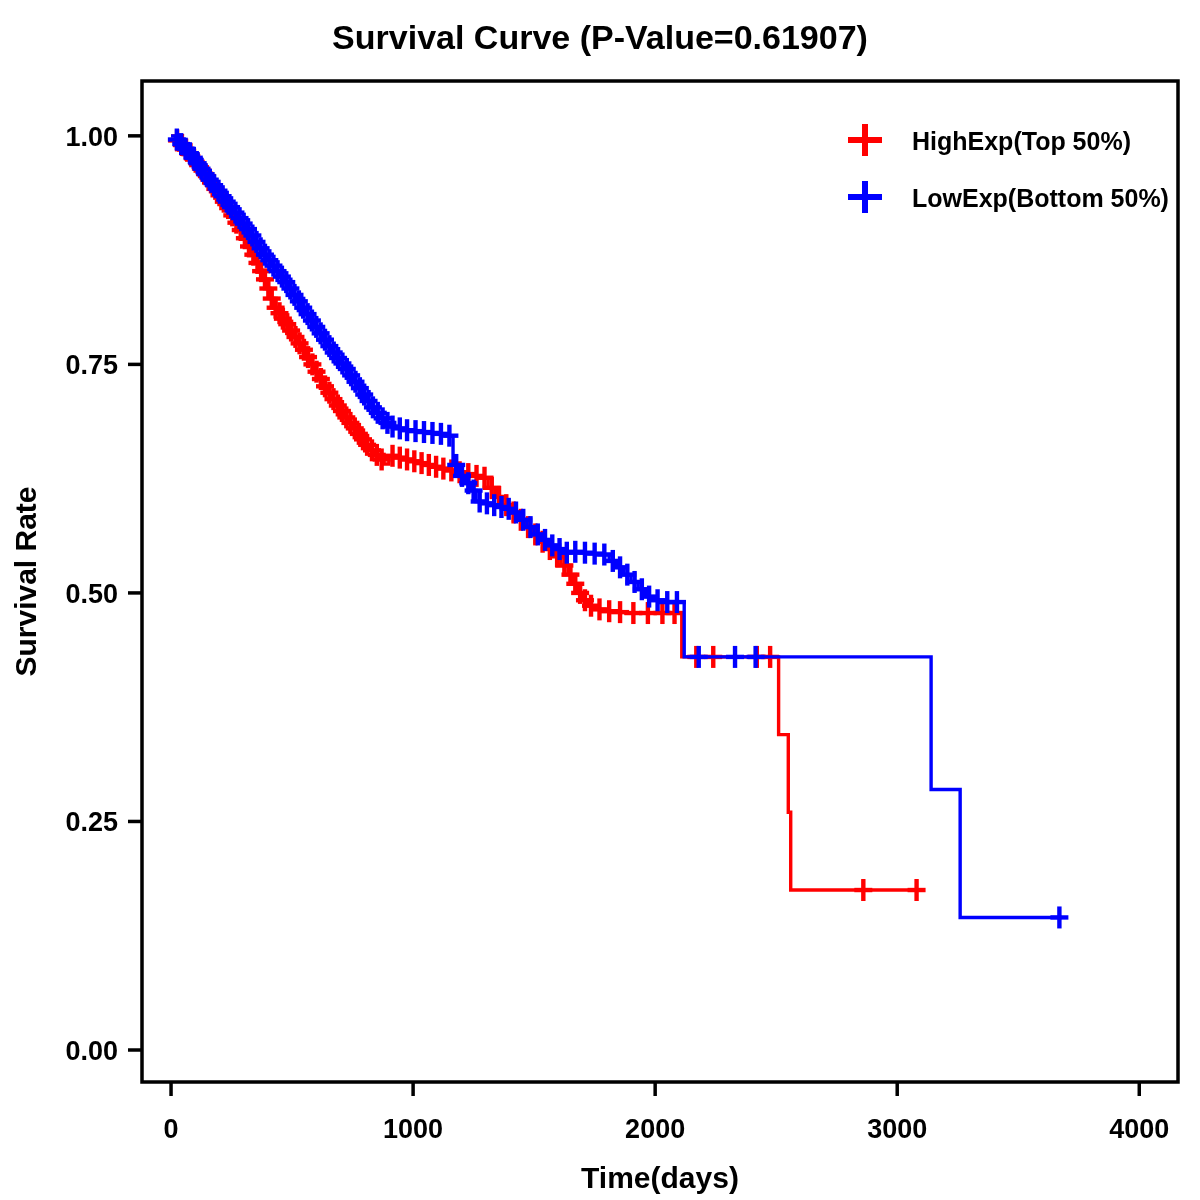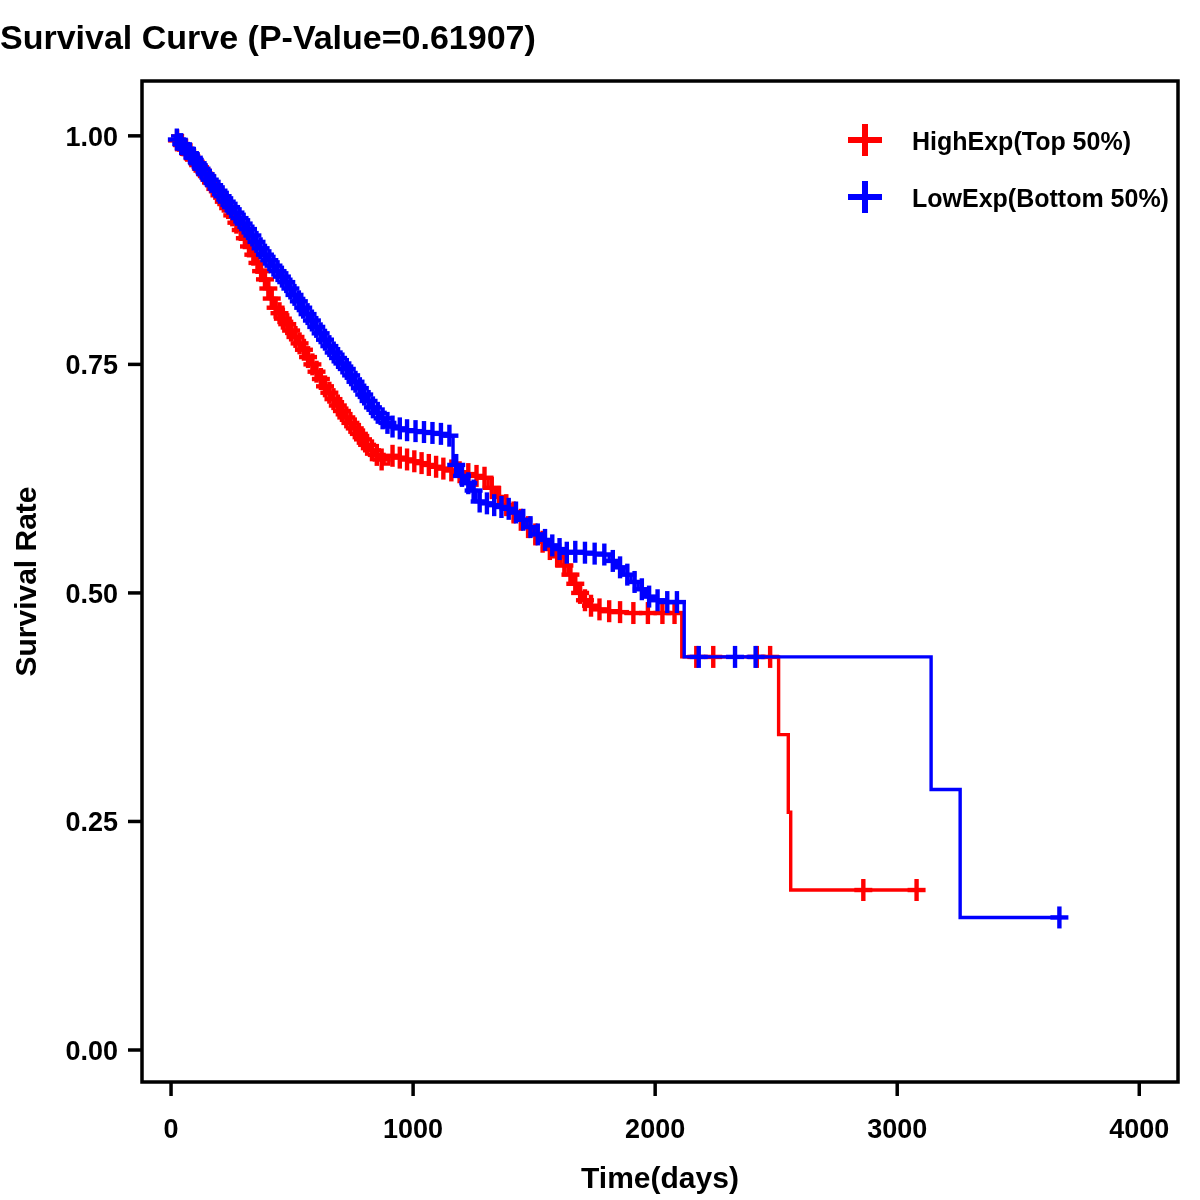--- a/index.html
+++ b/index.html
@@ -1,20 +1,20 @@
 <!DOCTYPE html>
 <html><head>
 <meta charset="utf-8">
 <style>
   html,body{margin:0;padding:0;background:#ffffff;}
   body{width:1200px;height:1200px;overflow:hidden;
        font-family:"Liberation Sans",sans-serif;}
   #root{position:relative;width:1200px;height:1200px;background:#fff;}
   #chart-title{
-    position:absolute;left:0;top:18px;width:1200px;text-align:left;
+    position:absolute;left:0;top:18px;width:1200px;text-align:center;
     font-size:34px;font-weight:bold;color:#000;letter-spacing:0px;
   }
   #plot-wrap{position:absolute;left:0;top:0;width:1200px;height:1200px;}
   svg{display:block;}
   .axis-label{font-size:30px;font-weight:bold;fill:#000;
               font-family:"Liberation Sans",sans-serif;}
   .tick-label{font-size:27px;font-weight:bold;fill:#000;
               font-family:"Liberation Sans",sans-serif;}
   .legend-label{font-size:25px;font-weight:bold;fill:#000;
                 font-family:"Liberation Sans",sans-serif;}

